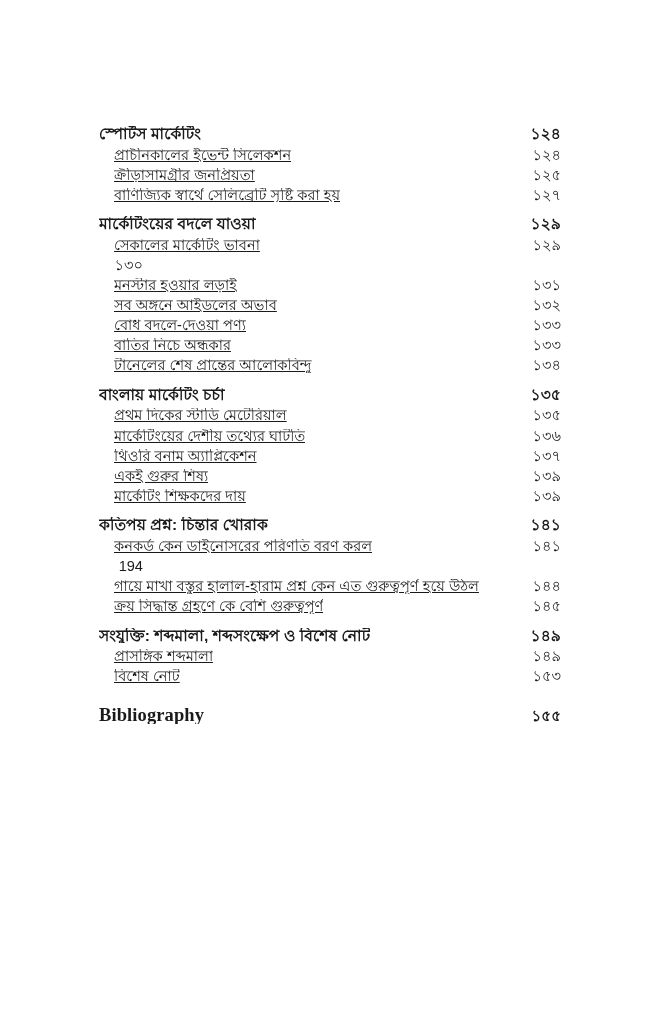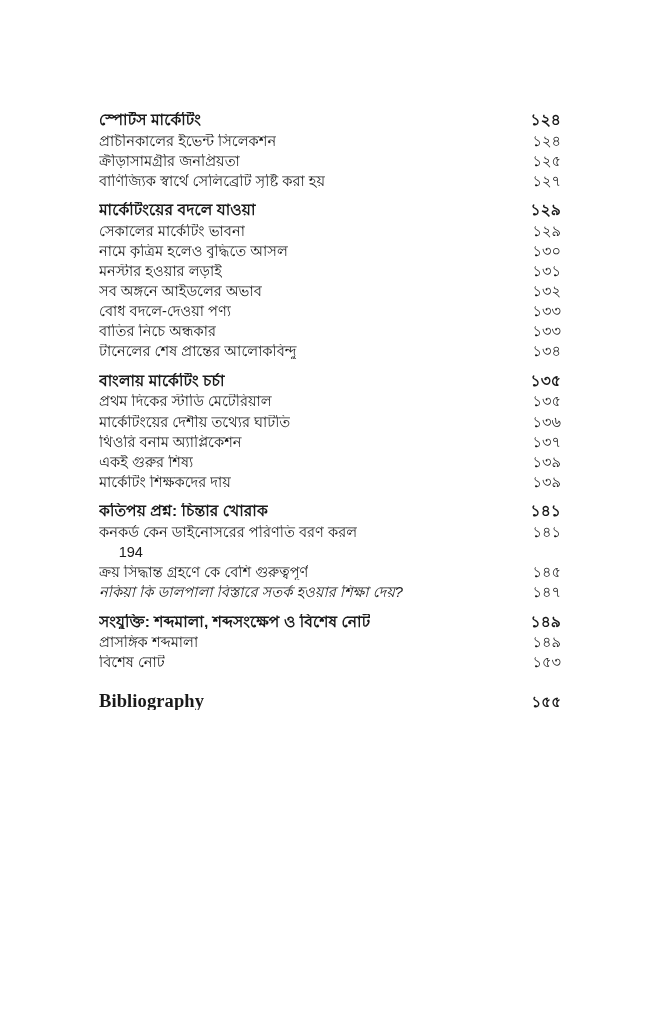--- a/index.html
+++ b/index.html
@@ -14,21 +14,21 @@
     position: relative;
     overflow: hidden;
     font-family: "Liberation Serif", "DejaVu Serif", serif;
     color: #1a1a1a;
     -webkit-font-smoothing: antialiased;
   }
 
   #toc-page {
     position: absolute;
     left: 0;
-    top: 0;
+    top: 14px;
     width: 663px;
     height: 788px;
     padding: 0;
     box-sizing: border-box;
   }
 
   #toc-list {
     position: absolute;
     left: 99px;
     top: 112px;
@@ -74,23 +74,25 @@
     font-size: 15.5px;
     font-family: "Liberation Sans", "DejaVu Sans", sans-serif;
     letter-spacing: 0.1px;
   }
 
   
   .toc-row.sub {
     margin-bottom: 5.5px;
   }
   .toc-row.sub .toc-label {
+    margin-left: 15px;
     font-weight: normal;
     font-size: 14.6px;
     font-family: "Liberation Sans", "DejaVu Sans", sans-serif;
+    text-decoration: underline;
   }
   .toc-row.sub .toc-page-num {
     font-weight: normal;
     font-size: 14.6px;
     font-family: "Liberation Sans", "DejaVu Sans", sans-serif;
   }
 
   
   .toc-row.sub.latin .toc-label {
     font-family: "Liberation Serif", "DejaVu Serif", serif;
@@ -146,21 +148,20 @@
       <div class="toc-section">
         <div class="toc-row head">
           <span class="toc-label">মার্কেটিংয়ের বদলে যাওয়া</span>
           <span class="toc-page-num">১২৯</span>
         </div>
         <div class="toc-row sub">
           <span class="toc-label">সেকালের মার্কেটিং ভাবনা</span>
           <span class="toc-page-num">১২৯</span>
         </div>
         <div class="toc-row sub">
-          <span class="toc-label">নামে কৃত্রিম হলেও বুদ্ধিতে আসল</span>
           <span class="toc-page-num">১৩০</span>
         </div>
         <div class="toc-row sub">
           <span class="toc-label">মনস্টার হওয়ার লড়াই</span>
           <span class="toc-page-num">১৩১</span>
         </div>
         <div class="toc-row sub">
           <span class="toc-label">সব অঙ্গনে আইডলের অভাব</span>
           <span class="toc-page-num">১৩২</span>
         </div>
@@ -209,26 +210,26 @@
           <span class="toc-page-num">১৪১</span>
         </div>
         <div class="toc-row sub">
           <span class="toc-label">কনকর্ড কেন ডাইনোসরের পরিণতি বরণ করল</span>
           <span class="toc-page-num">১৪১</span>
         </div>
         <div class="toc-row sub">
           <span class="toc-page-num">194</span>
         </div>
         <div class="toc-row sub">
+          <span class="toc-label">গায়ে মাখা বস্তুর হালাল-হারাম প্রশ্ন কেন এত গুরুত্বপূর্ণ হয়ে উঠল</span>
+          <span class="toc-page-num">১৪৪</span>
+        </div>
+        <div class="toc-row sub">
           <span class="toc-label">ক্রয় সিদ্ধান্ত গ্রহণে কে বেশি গুরুত্বপূর্ণ</span>
           <span class="toc-page-num">১৪৫</span>
-        </div>
-        <div class="toc-row sub italic">
-          <span class="toc-label">নকিয়া কি ডালপালা বিস্তারে সতর্ক হওয়ার শিক্ষা দেয়?</span>
-          <span class="toc-page-num">১৪৭</span>
         </div>
       </div>
       <div class="toc-section">
         <div class="toc-row head">
           <span class="toc-label">সংযুক্তি: শব্দমালা, শব্দসংক্ষেপ ও বিশেষ নোট</span>
           <span class="toc-page-num">১৪৯</span>
         </div>
         <div class="toc-row sub">
           <span class="toc-label">প্রাসঙ্গিক শব্দমালা</span>
           <span class="toc-page-num">১৪৯</span>

